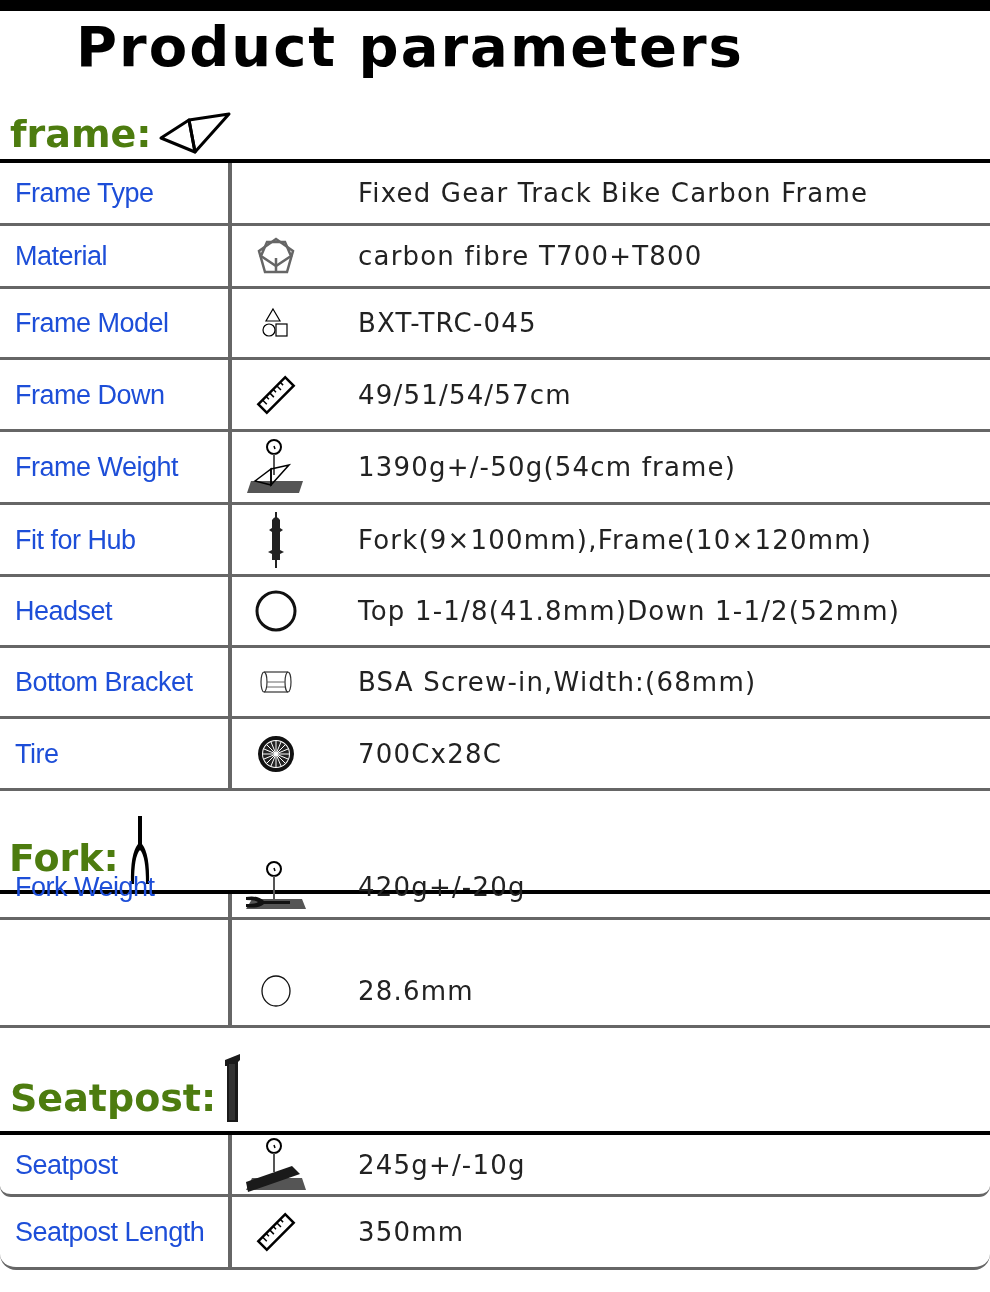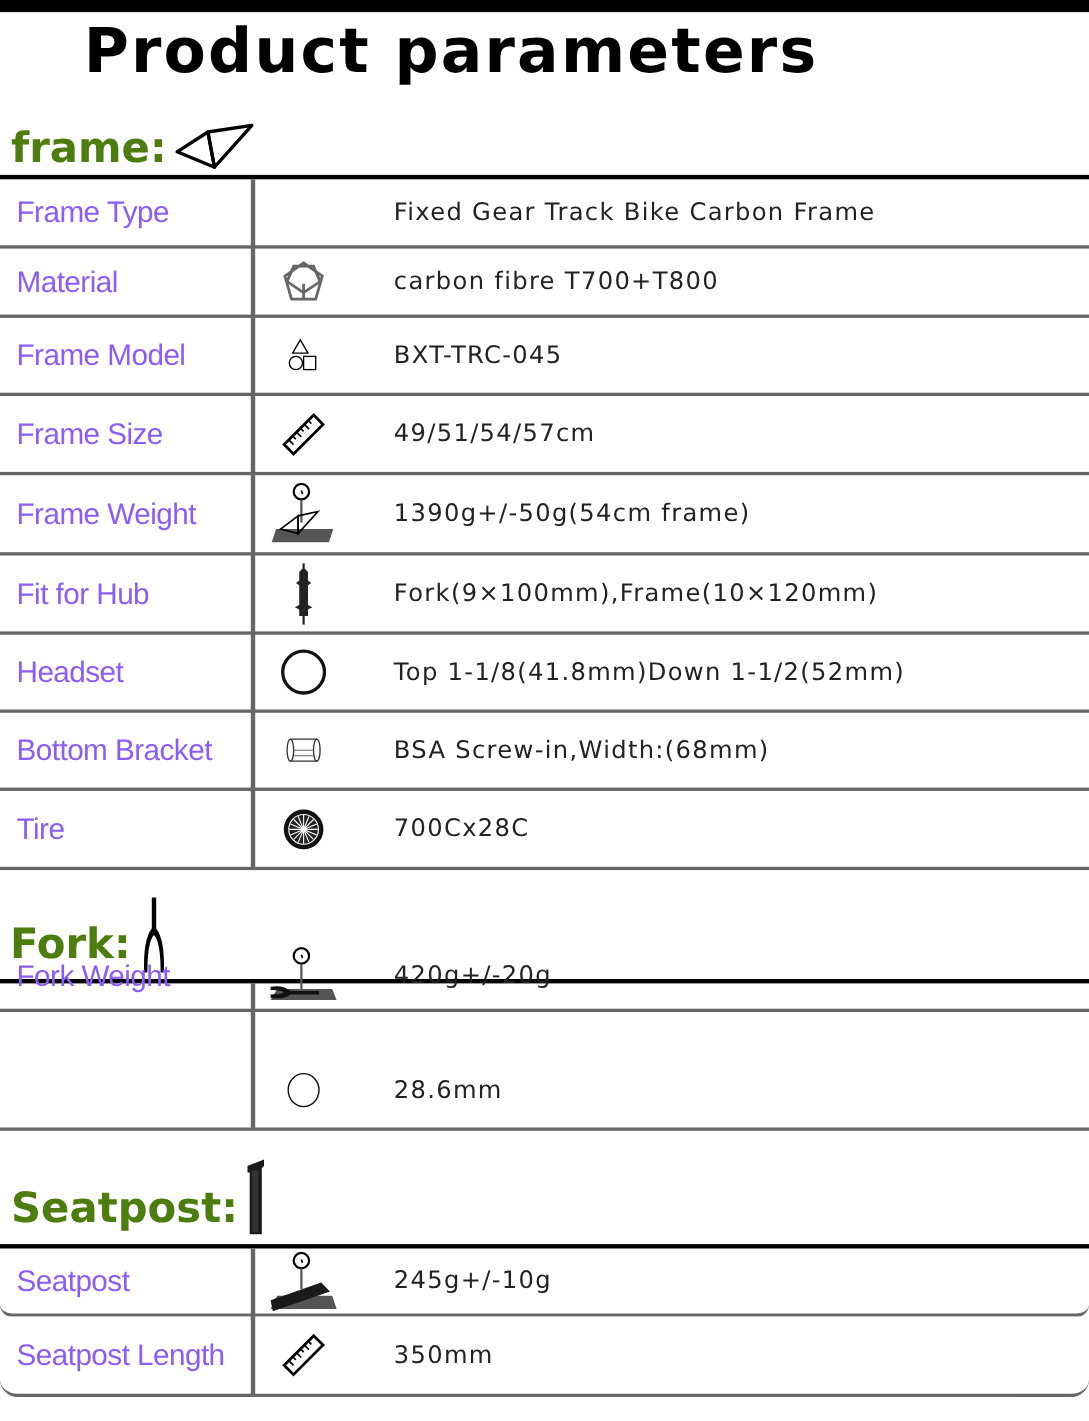--- a/index.html
+++ b/index.html
@@ -4,23 +4,23 @@
   <style>
     html, body { margin: 0; padding: 0; background: #fff; }
     body { width: 990px; height: 1292px; position: relative; overflow: hidden; font-family: "DejaVu Sans", sans-serif; color: #222; }
     .topbar { position: absolute; left: 0; top: 0; width: 990px; height: 11px; background: #000; }
     .title { position: absolute; left: 0; top: 12px; width: 788px; text-align: center; font-family: "DejaVu Sans", sans-serif; font-weight: bold; font-size: 56px; letter-spacing: 2px; color: #000; line-height: 70px; padding-left: 16px; }
     .section-head { position: absolute; left: 10px; font-family: "DejaVu Sans", sans-serif; font-weight: bold; font-size: 38px; color: #4d7c0f; line-height: 44px; display: flex; align-items: flex-end; }
     .section-head svg { margin-left: 6px; }
     .thick-line { position: absolute; left: 0; width: 990px; height: 4px; background: #000; }
     .table { position: absolute; left: 0; width: 990px; }
     .row { position: absolute; left: 0; width: 990px; border-bottom: 3px solid #666; box-sizing: border-box; }
-    .row .label { position: absolute; left: 15px; top: 0; bottom: 0; width: 212px; display: flex; align-items: center; font-family: "Liberation Sans", sans-serif; font-size: 27px; color: #8b5cf6; letter-spacing: -0.5px; line-height: 32px; }
+    .row .label { position: absolute; left: 15px; top: 0; bottom: 0; width: 212px; display: flex; align-items: center; font-family: "Liberation Sans", sans-serif; font-size: 27px; color: #1d4ed8; letter-spacing: -0.5px; line-height: 32px; }
     .row .icon { position: absolute; left: 240px; top: 0; bottom: 0; width: 72px; display: flex; align-items: center; justify-content: center; }
-    .row .value { position: absolute; left: 358px; top: 0; bottom: 0; display: flex; align-items: center; font-family: "DejaVu Sans", sans-serif; font-size: 22px; color: #222; letter-spacing: 1.2px; white-space: nowrap; }
+    .row .value { position: absolute; left: 358px; top: 0; bottom: 0; display: flex; align-items: center; font-family: "DejaVu Sans", sans-serif; font-size: 26px; color: #222; letter-spacing: 1.2px; white-space: nowrap; }
     .vdiv { position: absolute; left: 228px; width: 4px; background: #666; }
   </style>
 </head>
 <body>
 
 <div class="topbar"></div>
 <div class="title">Product parameters</div>
 
 <div class="section-head" style="top:108px;">
   <span>frame:</span>
@@ -53,21 +53,21 @@
     <div class="icon">
       <svg width="32" height="32" viewBox="0 0 32 32">
         <polygon points="13,2 20,14 6,14" fill="none" stroke="#000" stroke-width="1.2"></polygon>
         <circle cx="9" cy="23" r="6" fill="none" stroke="#000" stroke-width="1.2"></circle>
         <rect x="16" y="17" width="11" height="12" fill="none" stroke="#000" stroke-width="1.2"></rect>
       </svg>
     </div>
     <div class="value">BXT-TRC-045</div>
   </div>
   <div class="row" style="top:360px;height:72px;">
-    <div class="label">Frame Size</div>
+    <div class="label">Frame Down</div>
     <div class="icon">
       <svg width="44" height="44" viewBox="0 0 44 44">
         <g transform="rotate(-45 22 22)">
           <rect x="3" y="16" width="38" height="12" fill="none" stroke="#000" stroke-width="2.5"></rect>
           <line x1="9" y1="16" x2="9" y2="22" stroke="#000" stroke-width="1.5"></line>
           <line x1="14" y1="16" x2="14" y2="20" stroke="#000" stroke-width="1.5"></line>
           <line x1="19" y1="16" x2="19" y2="22" stroke="#000" stroke-width="1.5"></line>
           <line x1="24" y1="16" x2="24" y2="20" stroke="#000" stroke-width="1.5"></line>
           <line x1="29" y1="16" x2="29" y2="22" stroke="#000" stroke-width="1.5"></line>
           <line x1="34" y1="16" x2="34" y2="20" stroke="#000" stroke-width="1.5"></line>

